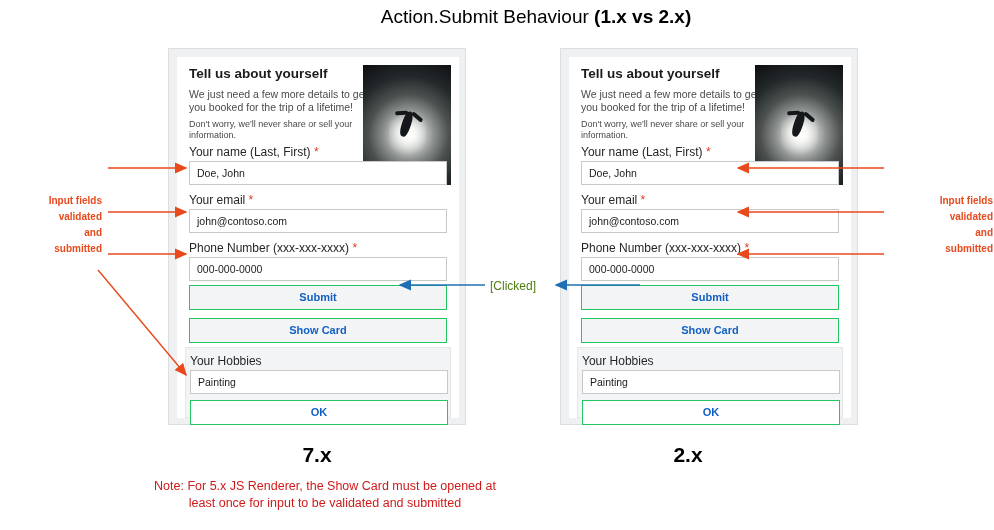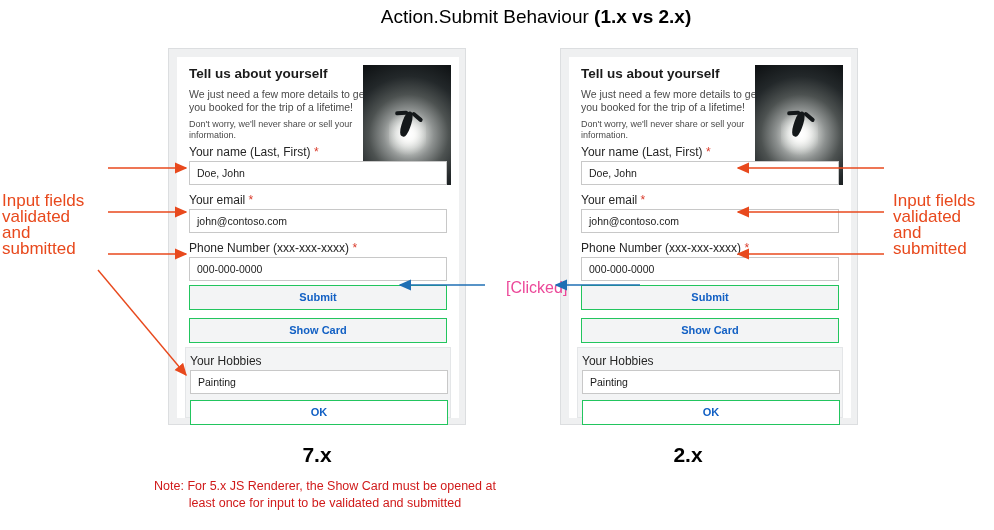--- a/index.html
+++ b/index.html
@@ -184,35 +184,35 @@
     text-align: center;
     width: 120px;
   }
   #label-1x { left: 257px; top: 443px; }
   #label-2x { left: 628px; top: 443px; }
 
   
   .annot-orange {
     position: absolute;
     color: #e8491d;
-    font-size: 17px;
+    font-size: 10px;
     line-height: 16px;
-    text-align: left;
+    text-align: right;
+    font-weight: bold;
   }
   #annot-left  { left: 2px;  top: 193px; width: 100px; }
   #annot-right { left: 893px; top: 193px; width: 100px; }
 
   #clicked-label {
     position: absolute;
     left: 490px;
     top: 279px;
-    font-size: 16px;
-    color: #ec4899;
+    font-size: 12px;
+    color: #4d7c0f;
     white-space: nowrap;
-    margin-left: 16px;
   }
 
   #footnote {
     position: absolute;
     left: 150px;
     top: 478px;
     width: 350px;
     text-align: center;
     font-size: 12.5px;
     line-height: 17px;

